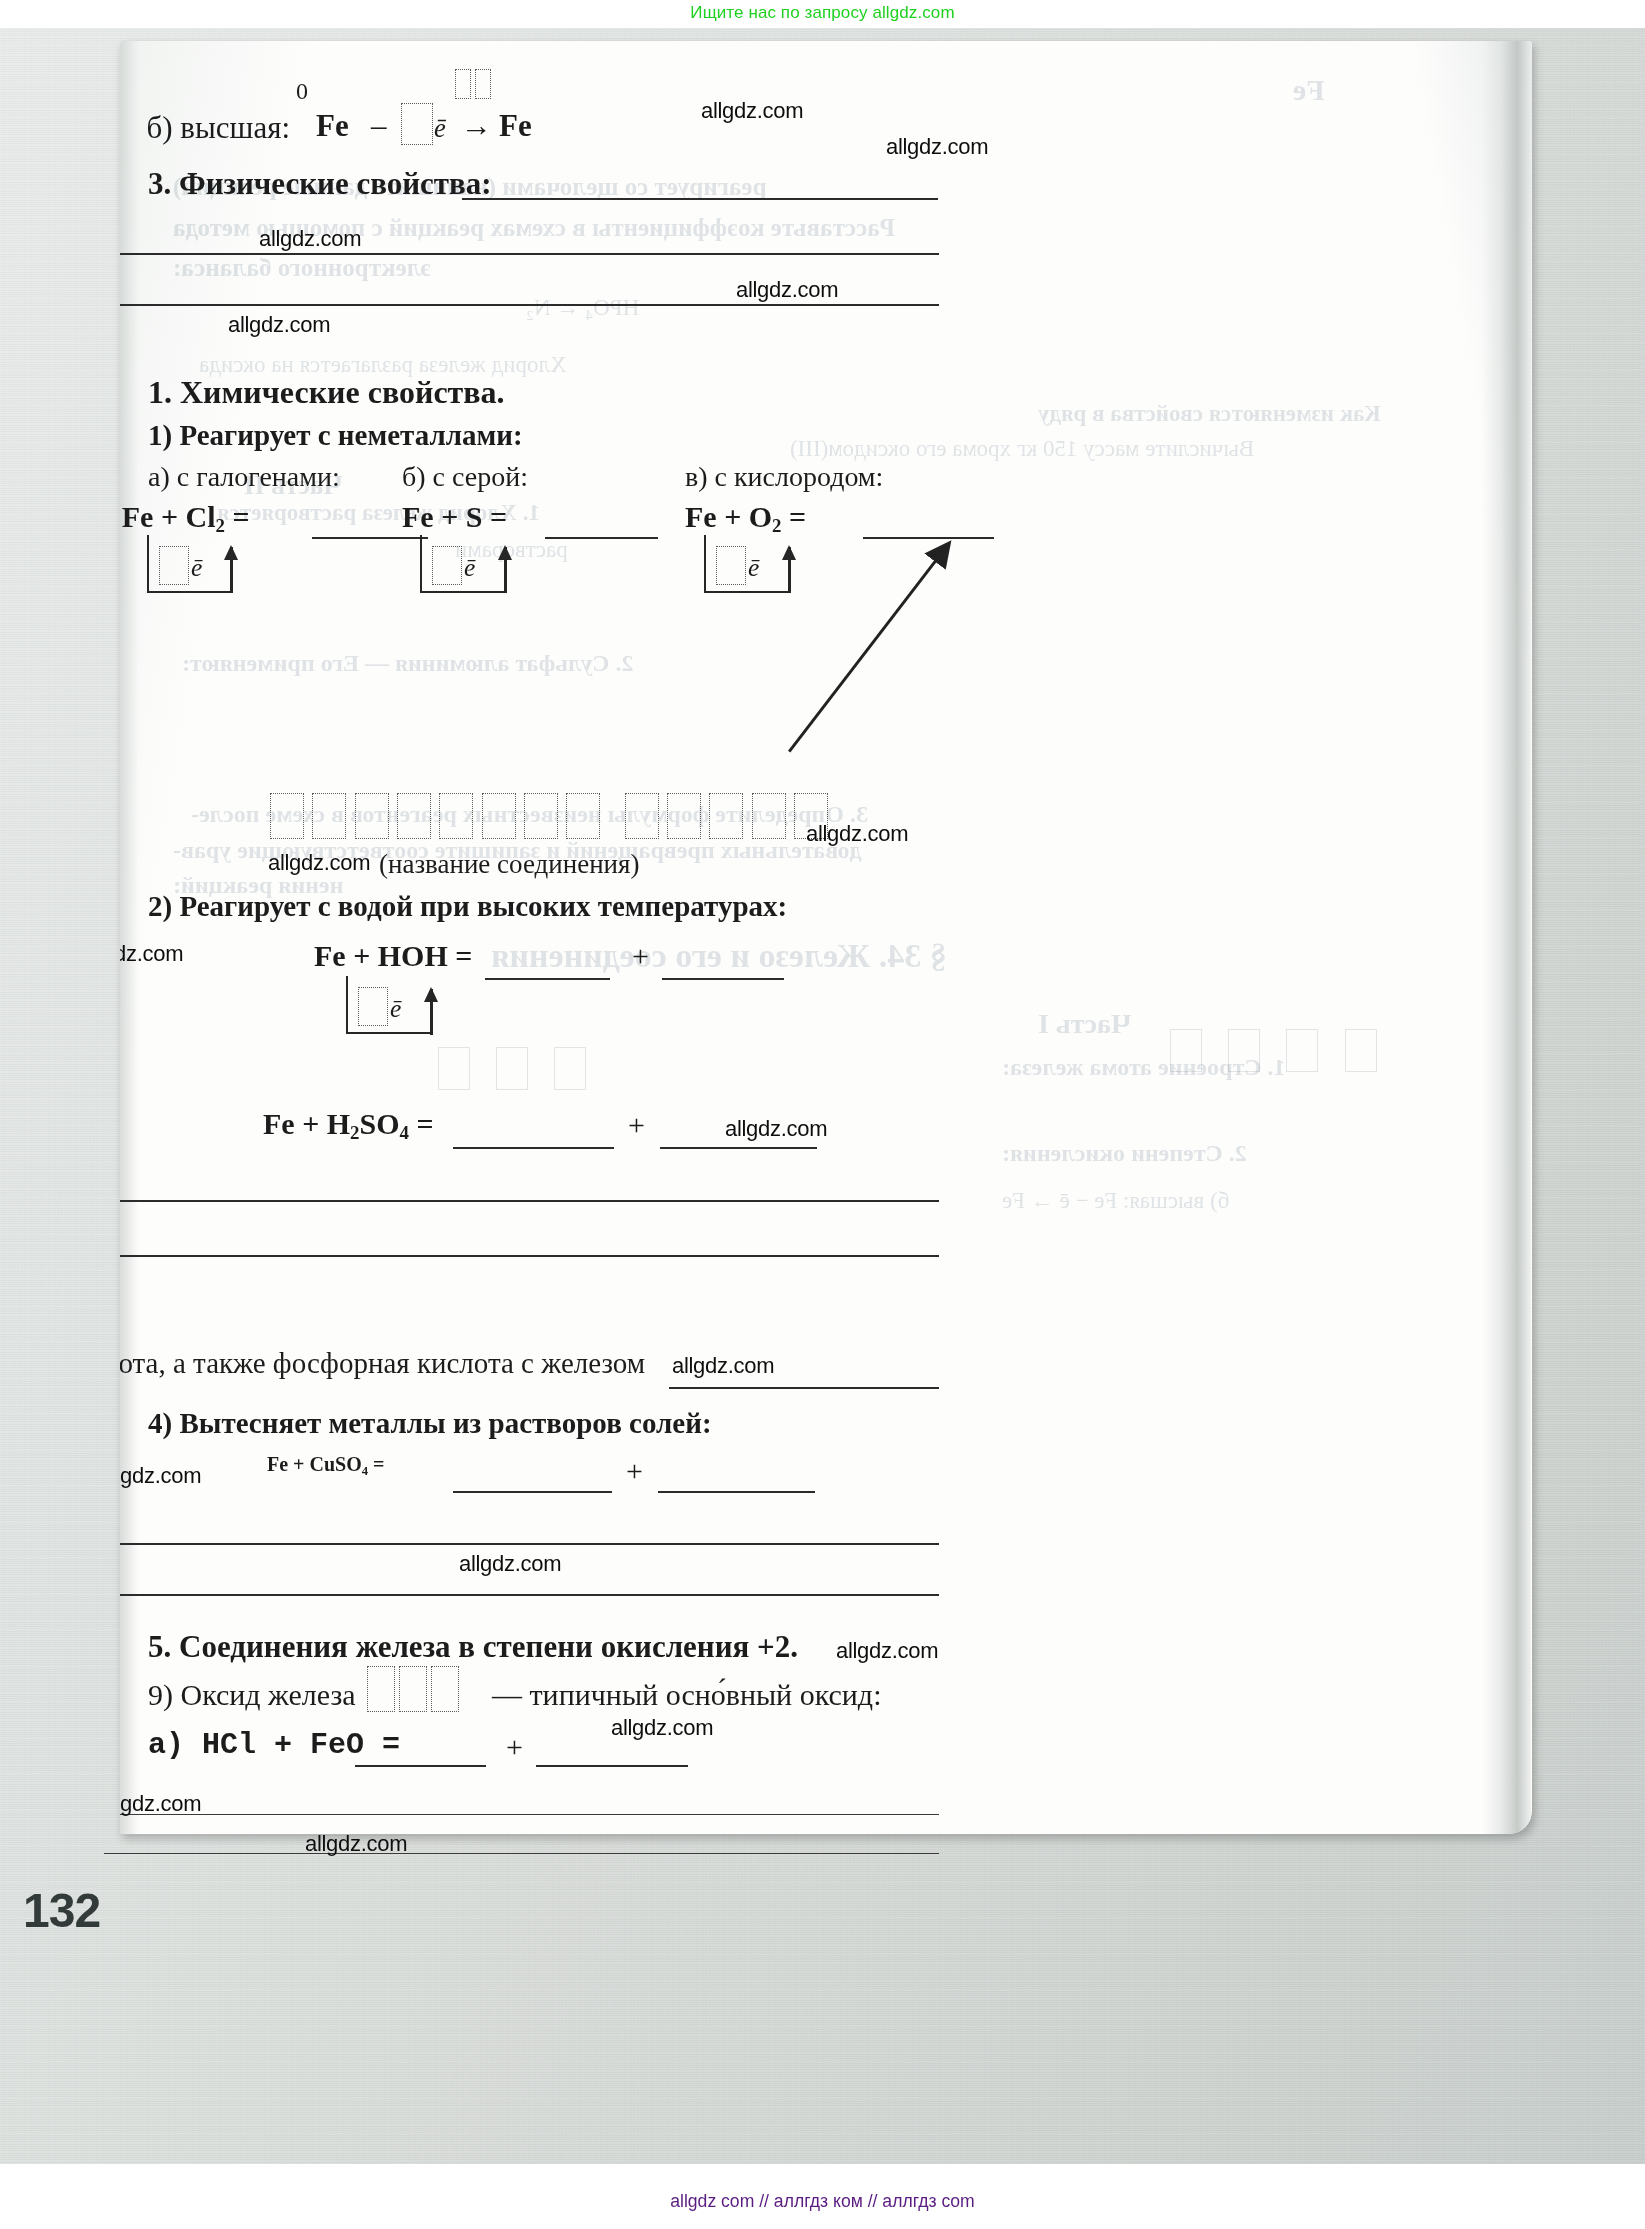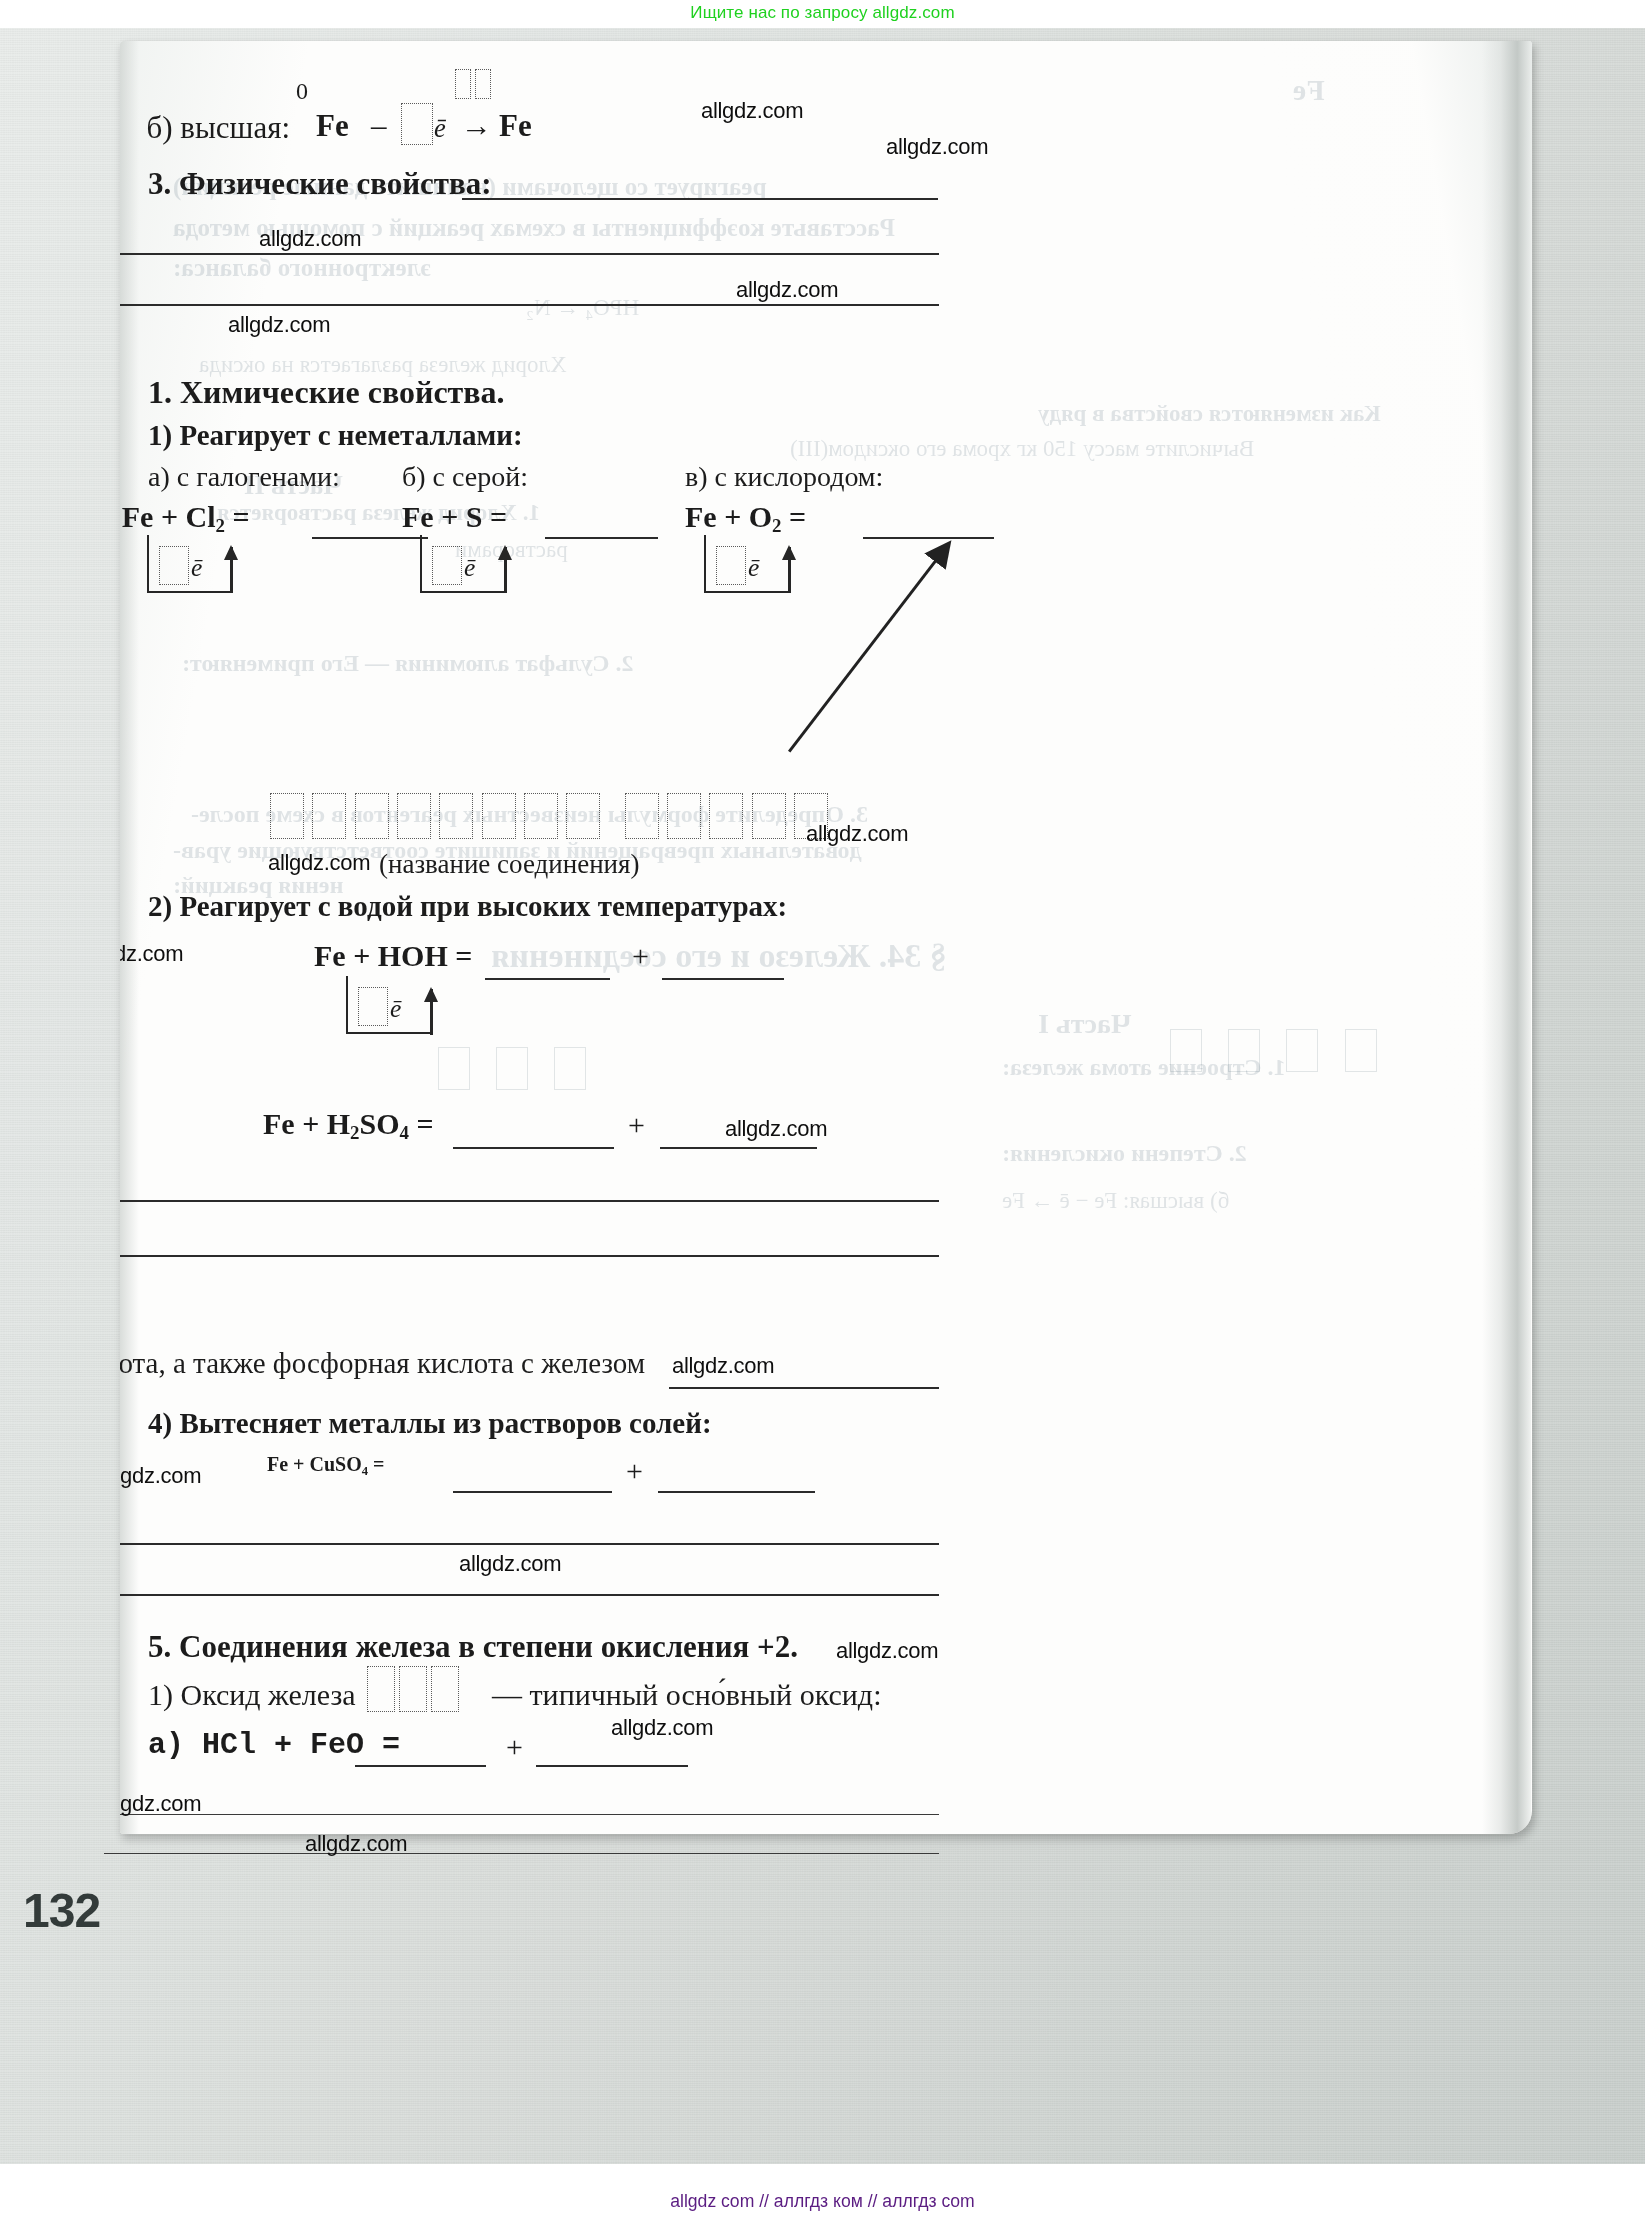--- a/index.html
+++ b/index.html
@@ -395,21 +395,21 @@
     <div class="rule" style="left:538px; top:1450px; width:157px;"></div>
     <div class="wm" style="left:-21px; top:1422px;">allgdz.com</div>
 
     <div class="rule" style="left:-16px; top:1502px; width:835px;"></div>
     <div class="rule" style="left:-16px; top:1553px; width:835px;"></div>
     <div class="wm" style="left:339px; top:1510px;">allgdz.com</div>
 
     <div class="ln serif bold" style="left:28px; top:1588px; font-size:31px;">5. Соединения железа в степени окисления +2.</div>
     <div class="wm" style="left:716px; top:1597px;">allgdz.com</div>
 
-    <div class="ln serif" style="left:28px; top:1637px; font-size:30px;">1) Оксид железа</div>
+    <div class="ln serif" style="left:28px; top:1637px; font-size:30px;">9) Оксид железа</div>
     <div class="abox" style="left:247px; top:1625px; width:28px; height:46px;"></div>
     <div class="abox" style="left:279px; top:1625px; width:28px; height:46px;"></div>
     <div class="abox" style="left:311px; top:1625px; width:28px; height:46px;"></div>
     <div class="ln serif" style="left:372px; top:1637px; font-size:30px;">— типичный осно́вный оксид:</div>
 
     <div class="ln serif bold" style="left:28px; top:1687px; font-size:30px;font-family:Liberation Mono, monospace;">а) HCl  +  FeO  =</div>
     <div class="rule" style="left:235px; top:1724px; width:131px;"></div>
     <div class="ln serif" style="left:386px; top:1689px; font-size:30px;">+</div>
     <div class="rule" style="left:416px; top:1724px; width:152px;"></div>
     <div class="wm" style="left:491px; top:1674px;">allgdz.com</div>

